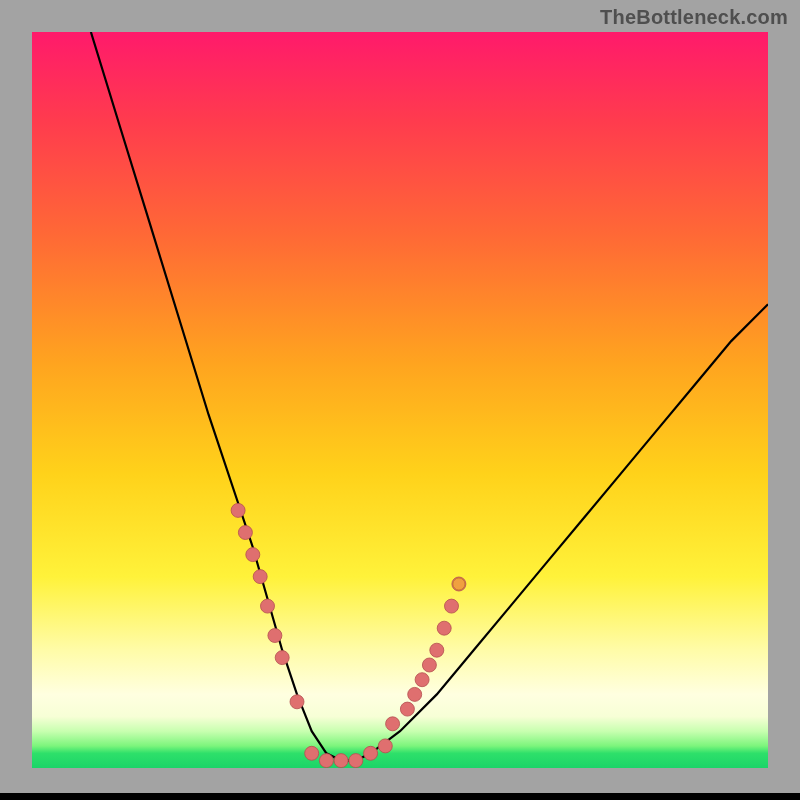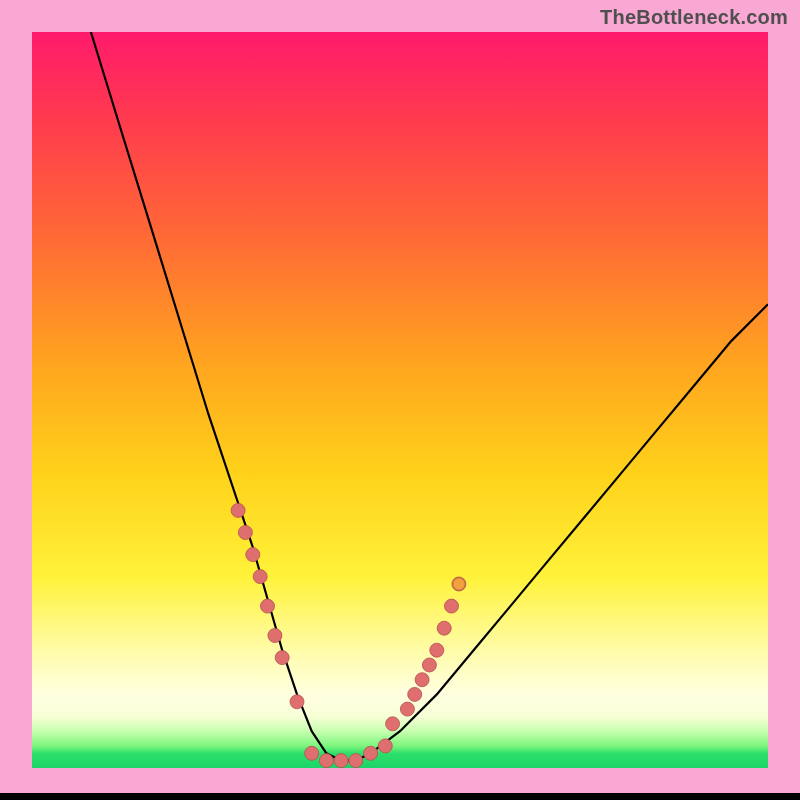--- a/index.html
+++ b/index.html
@@ -8,21 +8,21 @@
     width: 800px;
     height: 800px;
     overflow: hidden;
     background: #000;
     font-family: Arial, Helvetica, sans-serif;
   }
   .stage {
     position: relative;
     width: 800px;
     height: 793px;
-    background: #f9a8d4;
+    background: #a3a3a3;
   }
   .plot-area {
     position: absolute;
     left: 32px;
     top: 32px;
     width: 736px;
     height: 736px;
     
     background: linear-gradient(
       to bottom,

